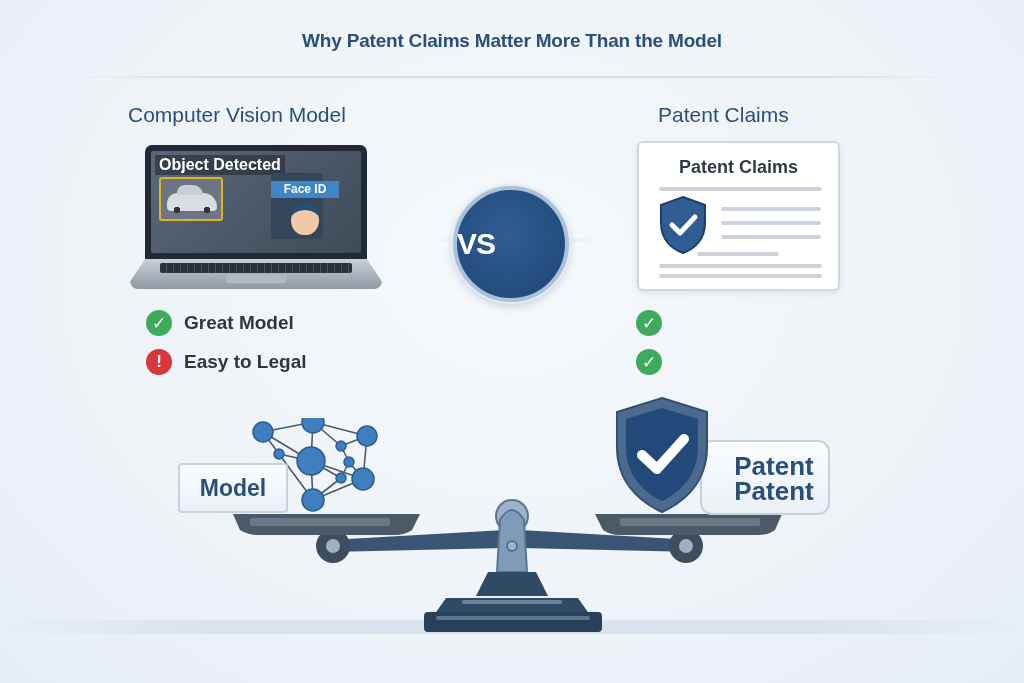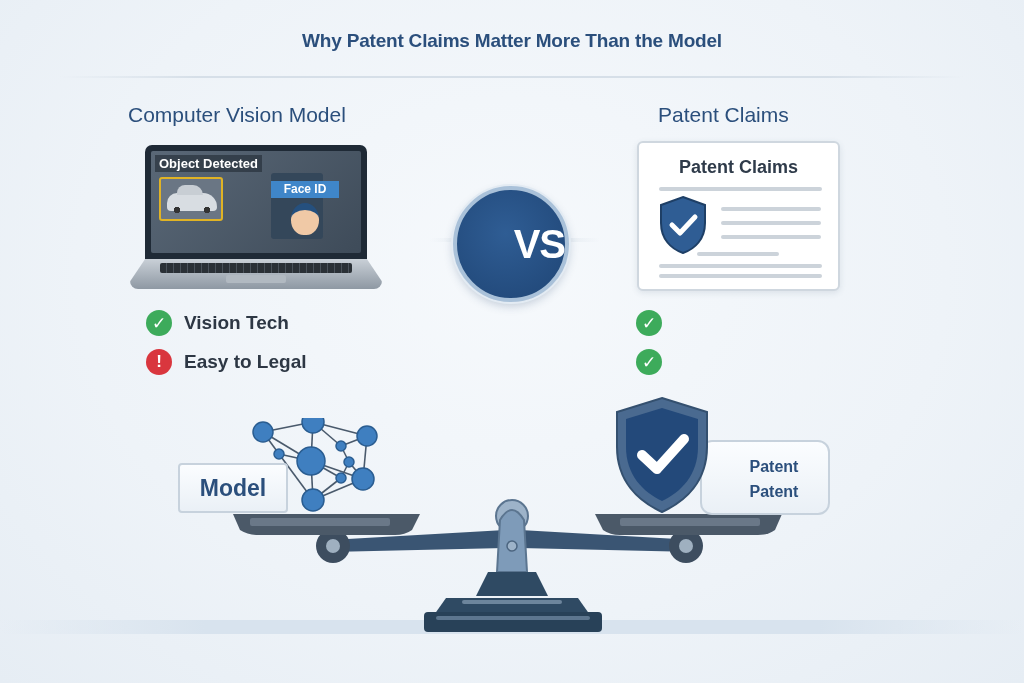--- a/index.html
+++ b/index.html
@@ -28,21 +28,21 @@
     position: absolute; left: 15px; top: 0; width: 222px; height: 114px;
     background: #1f2a36; border-radius: 7px 7px 0 0; padding: 6px;
   }
   .laptop-display {
     position: relative; width: 100%; height: 100%;
     background: linear-gradient(135deg, #5a6877 0%, #3e4b59 100%);
     border-radius: 2px; overflow: hidden;
   }
   .obj-label {
     position: absolute; left: 4px; top: 4px; background: rgba(40,50,60,0.7);
-    color: #fff; font-size: 13px; font-weight: bold; padding: 1px 4px;
+    color: #fff; font-size: 16px; font-weight: bold; padding: 1px 4px;
   }
   .obj-box {
     position: absolute; left: 8px; top: 26px; width: 64px; height: 44px;
     border: 2px solid #e0b325; border-radius: 3px; background: #6a7684;
   }
   .car {
     position: absolute; left: 6px; top: 14px; width: 50px; height: 18px;
     background: #d8dde2; border-radius: 10px 14px 4px 4px;
   }
   .car::before { content:""; position:absolute; left:10px; top:-8px; width:26px; height:10px; background:#c8ced4; border-radius:8px 10px 0 0; }
@@ -71,21 +71,21 @@
   }
   .trackpad { position: absolute; left: 96px; top: 130px; width: 60px; height: 8px; background:#b1b9c1; border-radius:2px; }
 
   
   .vs-glow { position: absolute; left: 430px; top: 238px; width: 170px; height: 4px;
     background: linear-gradient(90deg, transparent, #d4dde6, transparent); }
   .vs {
     position: absolute; left: 453px; top: 186px; width: 116px; height: 116px; border-radius: 50%;
     background: radial-gradient(circle at 45% 40%, #2f5d94, #1f4575);
     border: 4px solid #a9c1d9; box-shadow: 0 0 0 2px #e3ebf3, 0 4px 10px rgba(40,70,110,0.25);
-    color: #fff; font-size: 40px; font-weight: bold; text-align: right; line-height: 108px; letter-spacing: -1px;
+    color: #fff; font-size: 30px; font-weight: bold; text-align: left; line-height: 108px; letter-spacing: -1px;
   }
 
   
   .doc-card {
     position: absolute; left: 637px; top: 141px; width: 203px; height: 150px;
     background: #fff; border: 2px solid #cfd7df; border-radius: 6px;
     box-shadow: 0 2px 6px rgba(60,80,110,0.12);
   }
   .doc-title { position: absolute; left: 0; top: 14px; width: 100%; text-align: center; font-size: 18px; font-weight: bold; color: #2f3b4a; }
   .doc-line { position: absolute; height: 4px; background: #ccd3da; border-radius: 2px; }
@@ -101,21 +101,21 @@
     background: linear-gradient(90deg, transparent, #d8e3ee 20%, #d8e3ee 80%, transparent); }
   .network { position: absolute; left: 245px; top: 418px; width: 145px; height: 100px; }
   .model-tag {
     position: absolute; left: 178px; top: 463px; width: 110px; height: 50px;
     background: linear-gradient(#fbfdff, #eaf0f6); border: 2px solid #c7d2dd; border-radius: 4px;
     font-size: 23px; font-weight: bold; color: #2b4f7c; text-align: center; line-height: 46px;
   }
   .claims-tag {
     position: absolute; left: 700px; top: 440px; width: 130px; height: 75px;
     background: linear-gradient(#fbfdff, #eaf0f6); border: 2px solid #c7d2dd; border-radius: 12px;
-    font-size: 16px; font-weight: bold; color: #2b4f7c; text-align: center; padding-top: 12px; line-height: 25px; padding-left: 18px;
+    font-size: 26px; font-weight: bold; color: #2b4f7c; text-align: center; padding-top: 12px; line-height: 25px; padding-left: 18px;
   }
   .big-shield { position: absolute; left: 612px; top: 395px; width: 100px; height: 120px; }
 </style>
 </head>
 <body>
 
 <div class="title">Why Patent Claims Matter More Than the Model</div>
 <div class="title-rule"></div>
 
 <div class="col-heading" style="left:128px; top:103px;">Computer Vision Model</div>
@@ -133,21 +133,21 @@
       </div>
     </div>
   </div>
   <div class="laptop-base"></div>
   <div class="keyboard"></div>
   <div class="trackpad"></div>
 </div>
 
 <div class="feature" style="left:146px; top:310px;">
   <span class="badge ok">✓</span>
-  <span>Vision Tech</span>
+  <span>Great Model</span>
 </div>
 <div class="feature" style="left:146px; top:349px;">
   <span class="badge warn">!</span>
   <span>Easy to Legal</span>
 </div>
 
 <div class="vs-glow"></div>
 <div class="vs">VS</div>
 
 <div class="col-heading" style="left:658px; top:103px;">Patent Claims</div>

